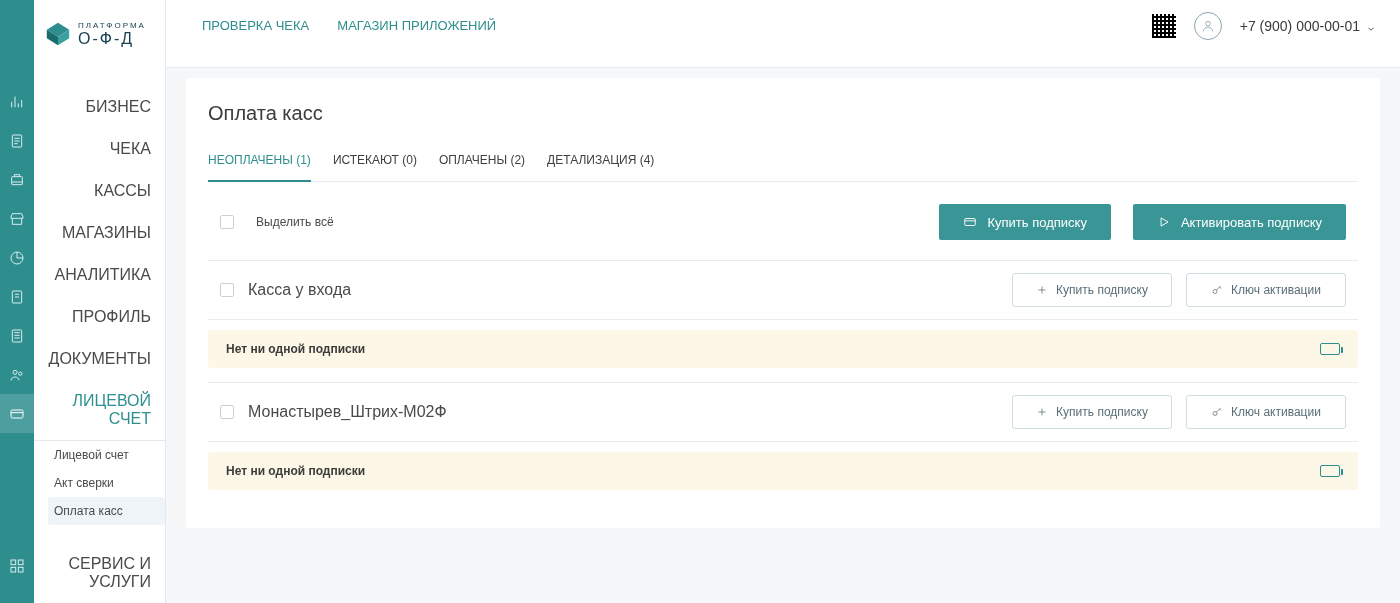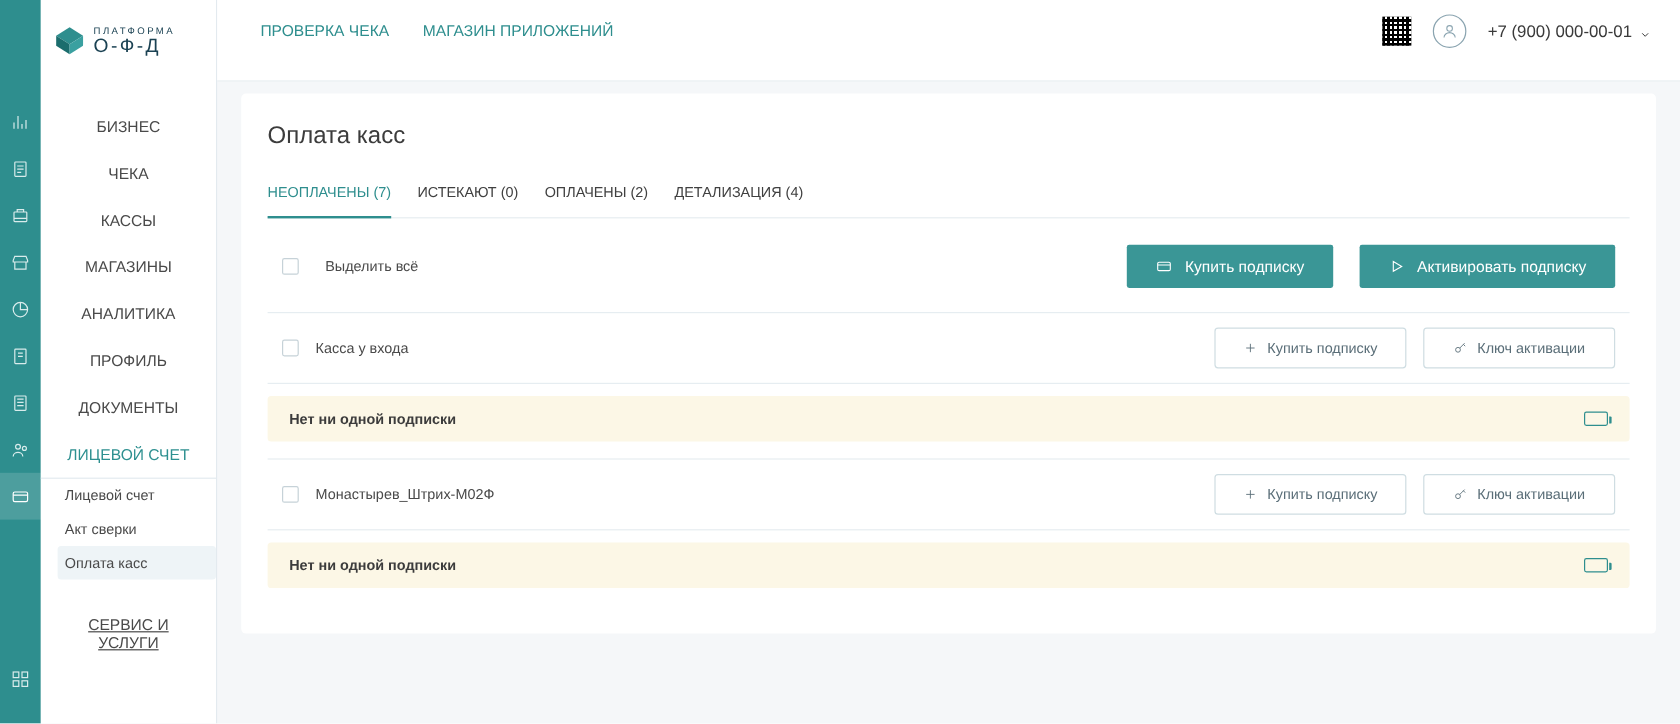--- a/index.html
+++ b/index.html
@@ -26,43 +26,43 @@
   .rail-icon {
     width: 34px; height: 39px;
     display: flex; align-items: center; justify-content: center;
     color: #d9ecec;
   }
   .rail-icon.active { background: rgba(255,255,255,0.15); color: #fff; }
   .rail svg { width: 16px; height: 16px; stroke: currentColor; fill: none; stroke-width: 1.5; }
 
   
   .sidebar {
-    width: 147px;
+    width: 132px;
     background: #fff;
     border-right: 1px solid #e3eaef;
     display: flex;
     flex-direction: column;
   }
   .logo {
     height: 68px;
     display: flex;
     align-items: center;
     padding-left: 10px;
   }
   .logo-mark { width: 28px; height: 28px; position: relative; margin-right: 6px; }
   .logo-text { display: flex; flex-direction: column; color: #214b5c; }
   .logo-text .small { font-size: 8px; letter-spacing: 2px; color: #1b4253; }
   .logo-text .big { font-size: 16px; font-weight: normal; letter-spacing: 2px; color: #1b4253; }
   .nav { display: flex; flex-direction: column; padding-top: 18px; }
   .nav-item {
     padding: 12px 14px;
-    font-size: 13px;
+    font-size: 16px;
     color: #4a4a4a;
     cursor: pointer;
-    text-align: center;
+    text-align: right;
   }
   .nav-item.active { color: #2e9090; font-weight: 500; border-bottom: 1px solid #e3eaef;}
   .sub-nav { padding-left: 14px; }
   .sub-nav-item {
     padding: 7px 10px 7px 6px;
     font-size: 12px;
     color: #4a4a4a;
     cursor: pointer;
   }
   .sub-nav-item.active { background: #eef4f7; border-radius: 3px; }
@@ -128,21 +128,21 @@
     border-radius: 2px; cursor: pointer;
   }
   .btn svg { width: 14px; height: 14px; stroke: #fff; fill: none; stroke-width: 1.6; }
 
   .row {
     display: flex; align-items: center;
     border: 1px solid #e6edf1; border-left: none; border-right: none;
     padding: 12px;
     gap: 14px;
   }
-  .row .name { font-size: 12px; color: #4a4a4a; text-align: right; }
+  .row .name { font-size: 16px; color: #4a4a4a; text-align: right; }
   .row-spacer { flex: 1; }
   .btn-outline {
     display: inline-flex; align-items: center; gap: 8px; justify-content: center;
     height: 34px; width: 160px;
     border: 1px solid #cfdde2; border-radius: 3px;
     font-size: 12px; color: #5a6e78; background: #fff; cursor: pointer;
   }
   .btn-outline svg { width: 12px; height: 12px; stroke: #5a6e78; fill: none; stroke-width: 1.5; }
 
   .warn {
@@ -252,21 +252,21 @@
       <div class="nav-item">МАГАЗИНЫ</div>
       <div class="nav-item">АНАЛИТИКА</div>
       <div class="nav-item">ПРОФИЛЬ</div>
       <div class="nav-item">ДОКУМЕНТЫ</div>
       <div class="nav-item active">ЛИЦЕВОЙ СЧЕТ</div>
       <div class="sub-nav">
         <div class="sub-nav-item">Лицевой счет</div>
         <div class="sub-nav-item">Акт сверки</div>
         <div class="sub-nav-item active">Оплата касс</div>
       </div>
-      <div class="nav-item" style="margin-top:18px;text-decoration:underline;">СЕРВИС И УСЛУГИ</div>
+      <div class="nav-item" style="margin-top:18px;">СЕРВИС И УСЛУГИ</div>
     </div>
   </div>
 
   <div class="main-col">
     <div class="header">
       <div class="header-links">
         <span class="header-link">ПРОВЕРКА ЧЕКА</span>
         <span class="header-link">МАГАЗИН ПРИЛОЖЕНИЙ</span>
       </div>
       <div class="header-spacer"></div>
@@ -285,21 +285,21 @@
             </svg>
         </div>
       </div>
     </div>
 
     <div class="content-wrap">
       <div class="card">
         <div class="page-title">Оплата касс</div>
 
         <div class="tabs">
-          <div class="tab active">НЕОПЛАЧЕНЫ (7)</div>
+          <div class="tab active">НЕОПЛАЧЕНЫ (1)</div>
           <div class="tab">ИСТЕКАЮТ (0)</div>
           <div class="tab">ОПЛАЧЕНЫ (2)</div>
           <div class="tab">ДЕТАЛИЗАЦИЯ (4)</div>
         </div>
 
         <div class="bulk-row">
           <div class="checkbox"></div>
           <span class="select-all">Выделить всё</span>
           <div class="btn">
             <svg viewBox="0 0 24 24">

